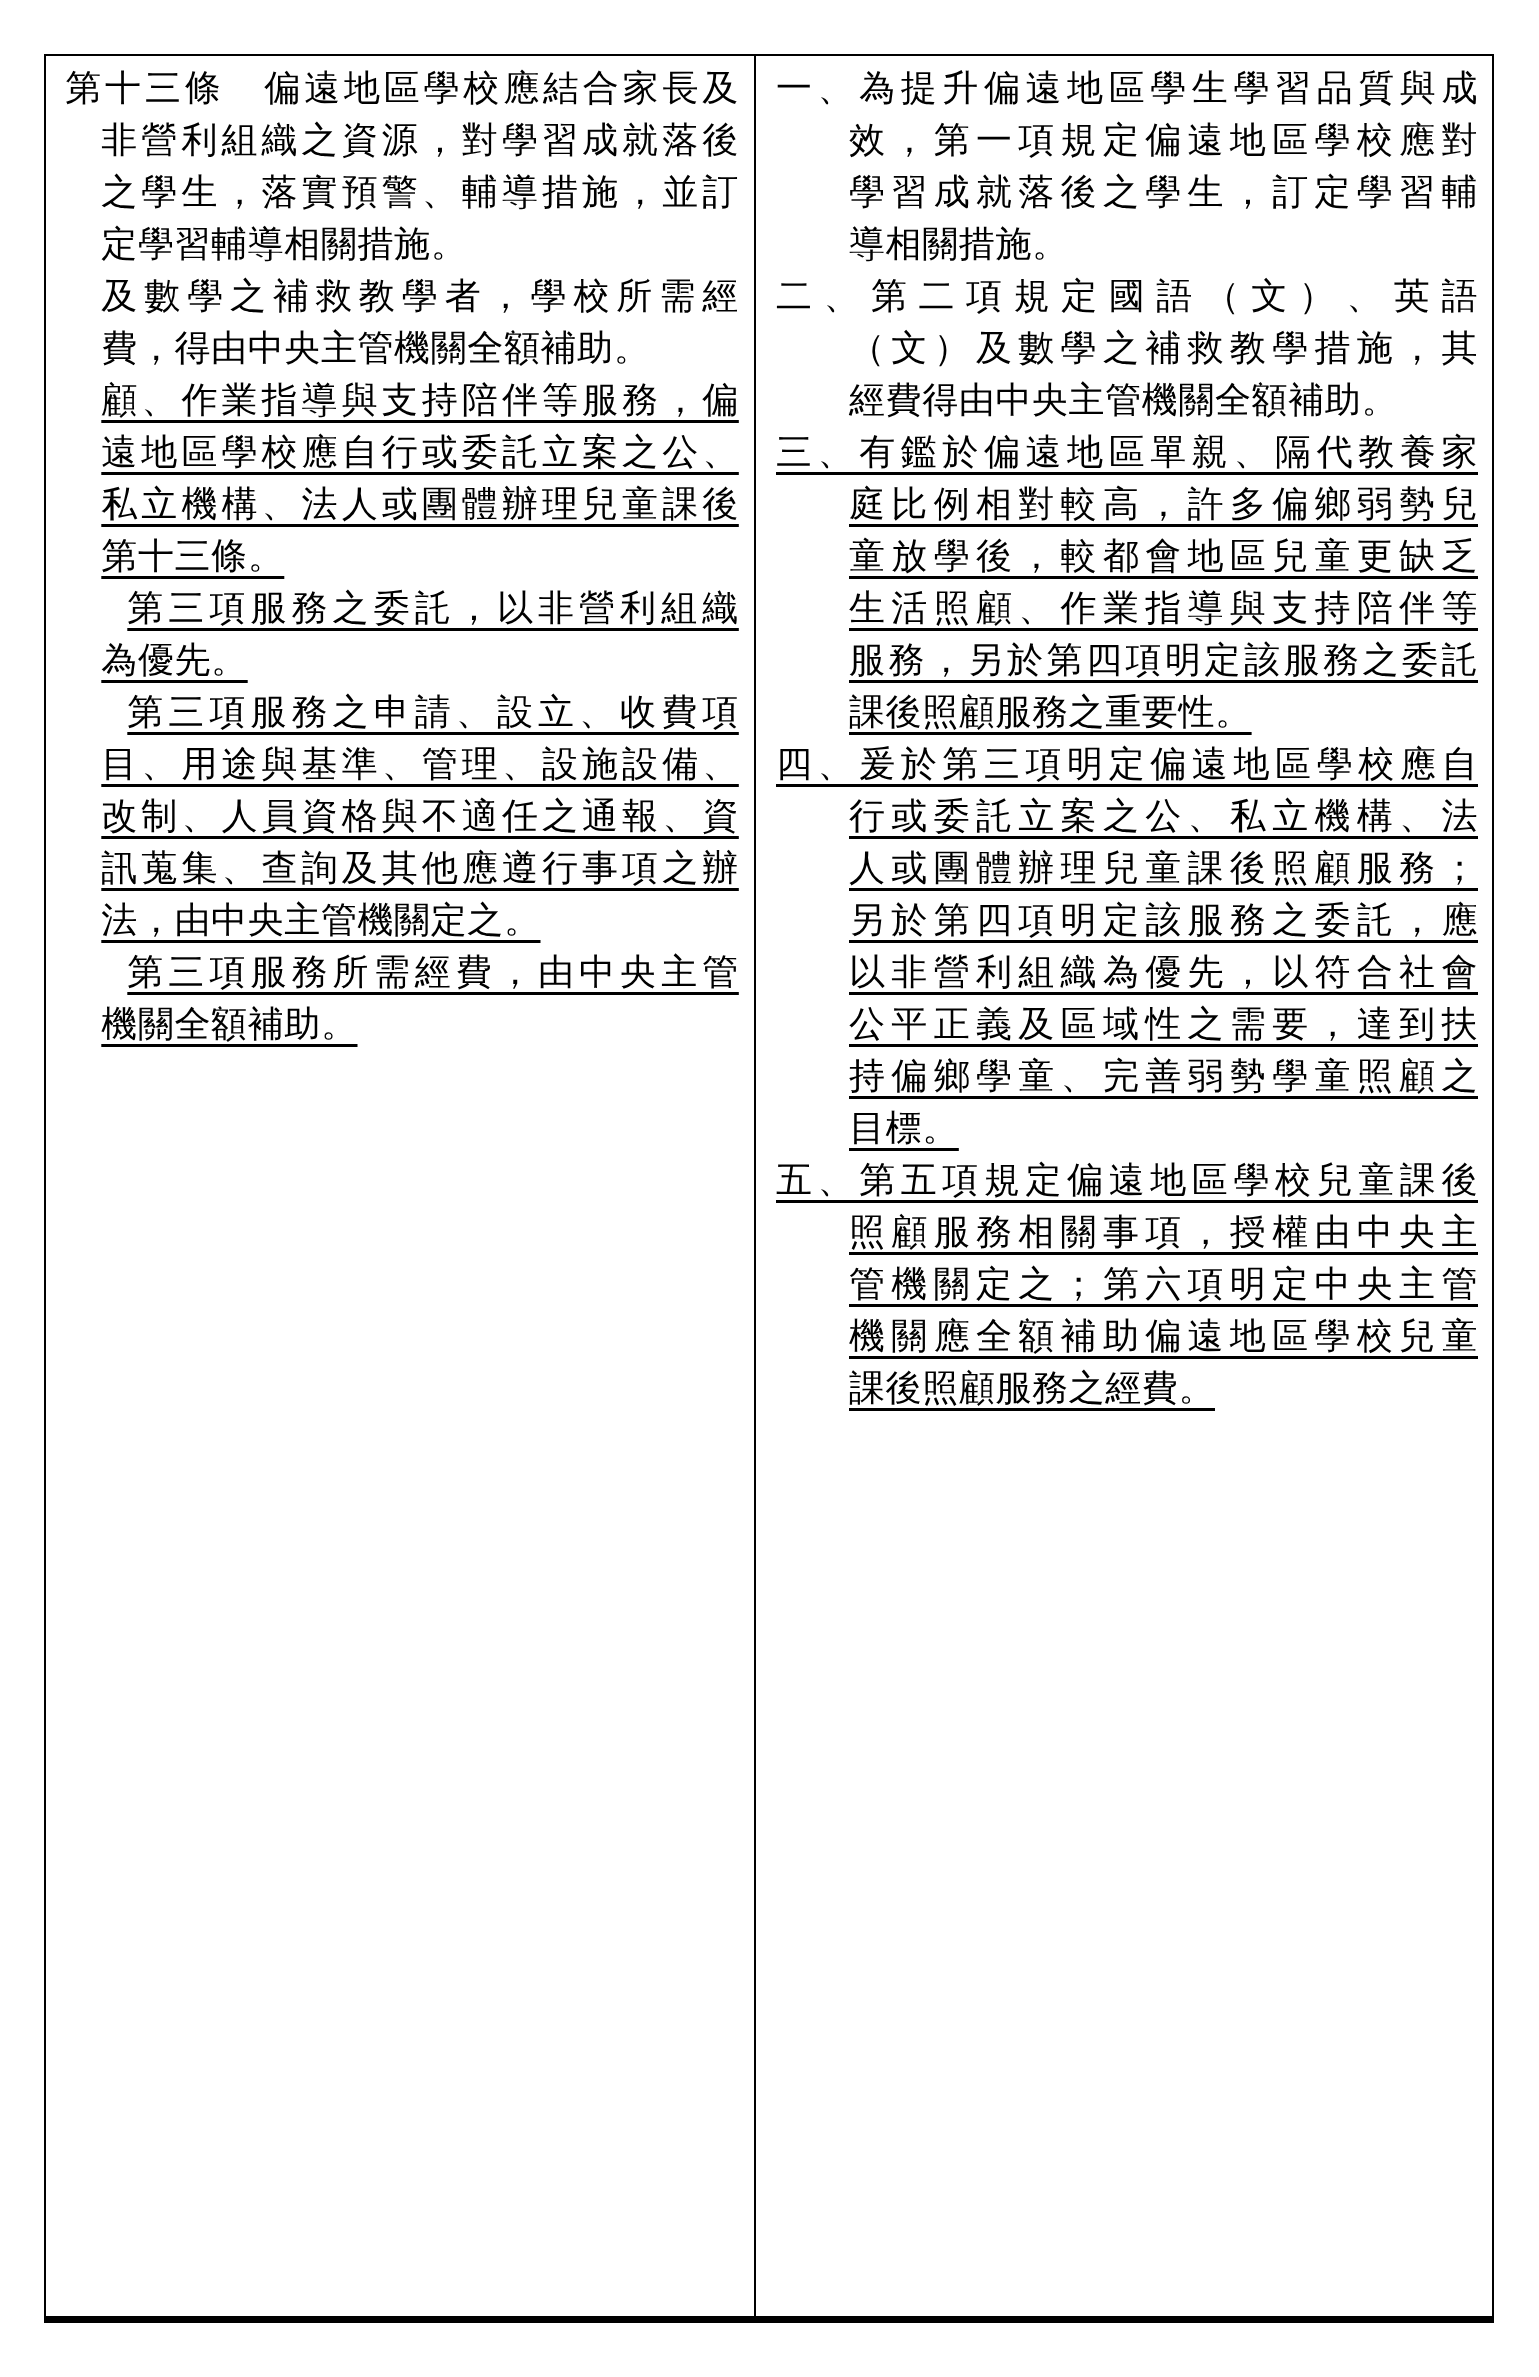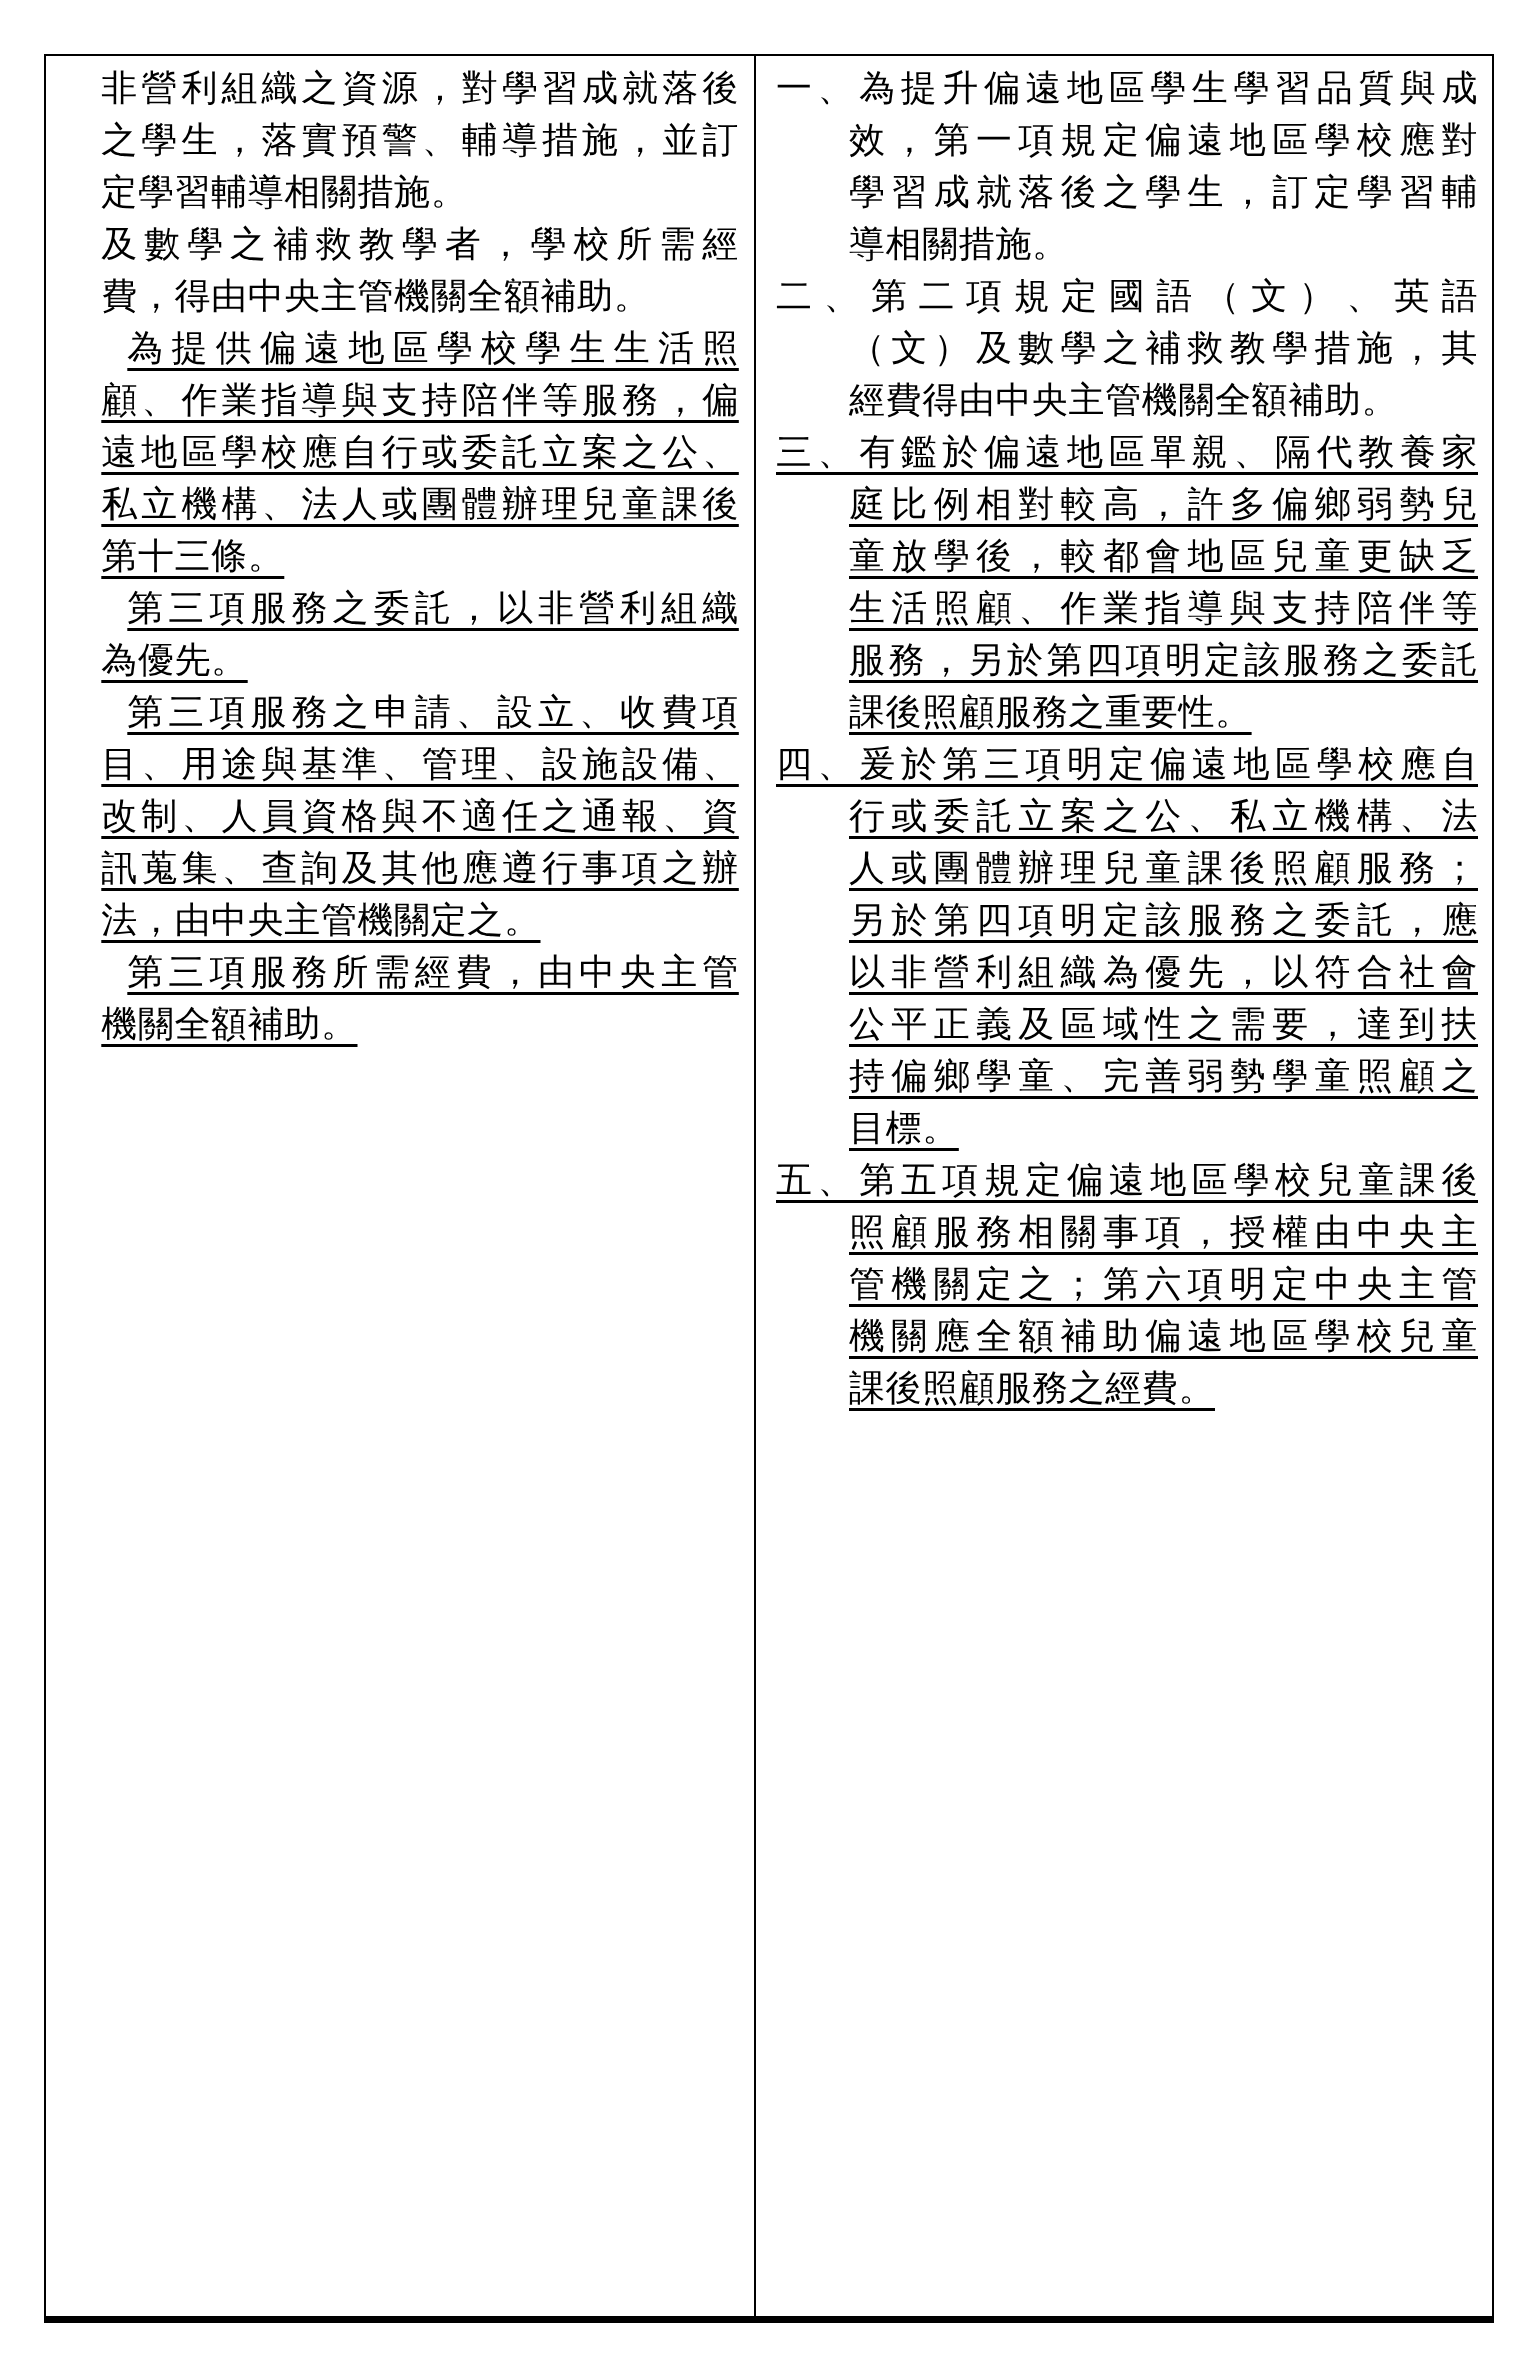--- a/index.html
+++ b/index.html
@@ -51,26 +51,26 @@
     text-decoration-color:#000;
     text-decoration-thickness:2.9px;
     text-underline-offset:8.2px;
   }
 </style>
 </head>
 <body>
 
 <div class="table">
   <div class="col col-left">
+      <div class="line stretch" style="padding-left: 0px;"><span>第十三條　偏遠地區學校應結合家長及</span></div>
       <div class="line stretch" style="padding-left: 36px;"><span>非營利組織之資源，對學習成就落後</span></div>
       <div class="line stretch" style="padding-left: 36px;"><span>之學生，落實預警、輔導措施，並訂</span></div>
       <div class="line" style="padding-left: 36px;"><span>定學習輔導相關措施。</span></div>
       <div class="line stretch" style="padding-left: 36px;"><span>及數學之補救教學者，學校所需經</span></div>
       <div class="line" style="padding-left: 36px;"><span>費，得由中央主管機關全額補助。</span></div>
-      <div class="line stretch" style="padding-left: 62px;"><span class="seg-u">為提供偏遠地區學校學生生活照</span></div>
       <div class="line stretch" style="padding-left: 36px;"><span class="seg-u">顧、作業指導與支持陪伴等服務，偏</span></div>
       <div class="line stretch" style="padding-left: 36px;"><span class="seg-u">遠地區學校應自行或委託立案之公、</span></div>
       <div class="line stretch" style="padding-left: 36px;"><span class="seg-u">私立機構、法人或團體辦理兒童課後</span></div>
       <div class="line" style="padding-left: 36px;"><span class="seg-u">第十三條。</span></div>
       <div class="line stretch" style="padding-left: 62px;"><span class="seg-u">第三項服務之委託，以非營利組織</span></div>
       <div class="line" style="padding-left: 36px;"><span class="seg-u">為優先。</span></div>
       <div class="line stretch" style="padding-left: 62px;"><span class="seg-u">第三項服務之申請、設立、收費項</span></div>
       <div class="line stretch" style="padding-left: 36px;"><span class="seg-u">目、用途與基準、管理、設施設備、</span></div>
       <div class="line stretch" style="padding-left: 36px;"><span class="seg-u">改制、人員資格與不適任之通報、資</span></div>
       <div class="line stretch" style="padding-left: 36px;"><span class="seg-u">訊蒐集、查詢及其他應遵行事項之辦</span></div>

